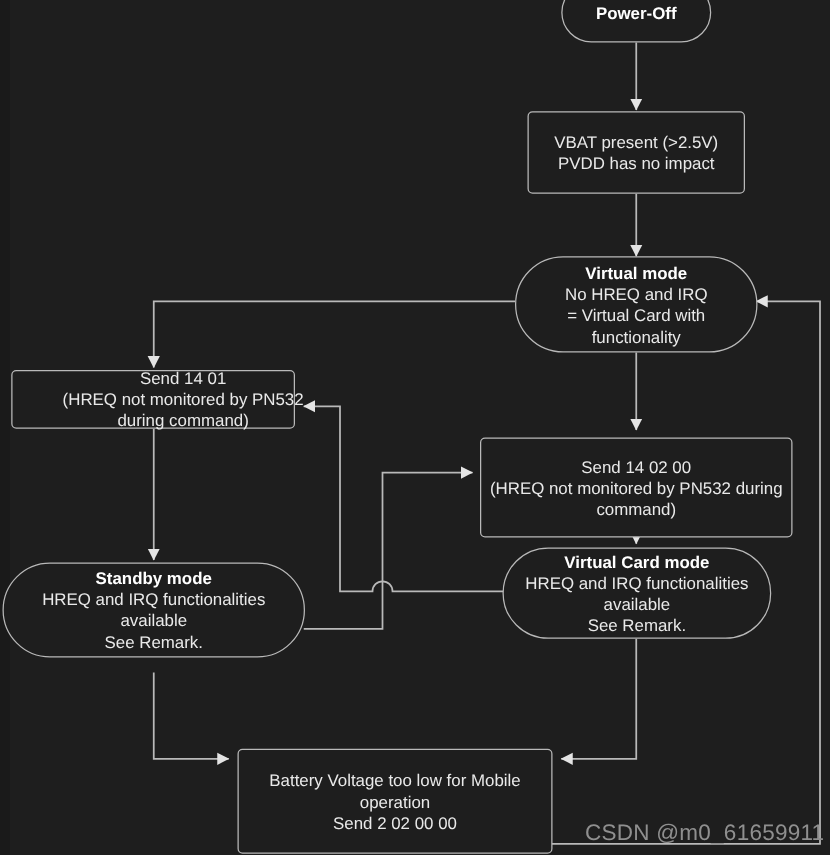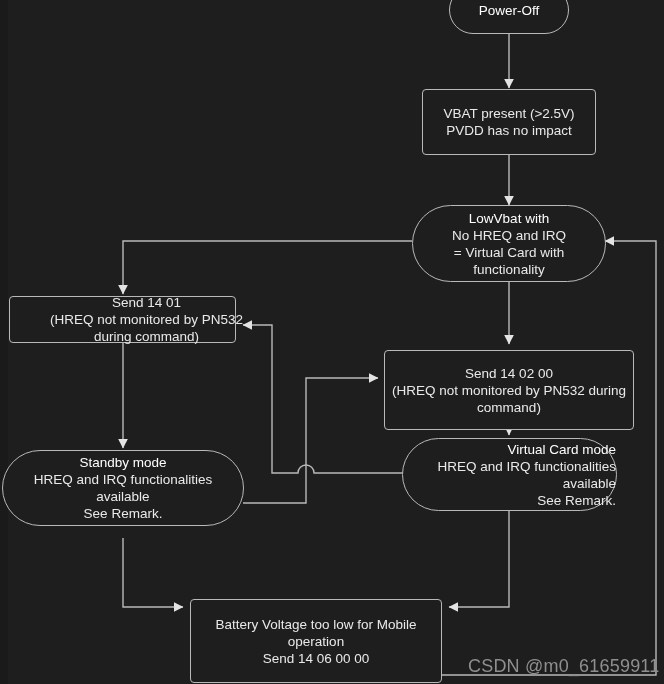--- a/index.html
+++ b/index.html
@@ -41,21 +41,21 @@
     text-align: center;
     color: #e9e9e9;
     font-size: 13.5px;
     line-height: 17px;
     background: #1e1e1e;
     border: 1px solid #b9b9b9;
   }
   .node.rect { border-radius: 4px; }
   .node.round { border-radius: 44px; }
   .node .ttl {
-    font-weight: normal;
+    font-weight: bold;
     color: #ffffff;
   }
   .node .ln { white-space: nowrap; }
   .watermark {
     position: absolute;
     color: #8f8f8f;
     font-size: 18px;
     letter-spacing: 0.2px;
     white-space: nowrap;
   }
@@ -101,21 +101,21 @@
   <div class="node round" style="left:449px; top:-14px; width:120px; height:48px; border-radius:24px;">
     <div class="ln ttl">Power-Off</div>
   </div>
 
   <div class="node rect" style="left:422px; top:89px; width:174px; height:66px;">
     <div class="ln">VBAT present (&gt;2.5V)</div>
     <div class="ln">PVDD has no impact</div>
   </div>
 
   <div class="node round" style="left:412px; top:205px; width:194px; height:77px; border-radius:39px;">
-    <div class="ln ttl">LowVbat with</div>
+    <div class="ln ttl">Virtual mode</div>
     <div class="ln">No HREQ and IRQ</div>
     <div class="ln">= Virtual Card with</div>
     <div class="ln">functionality</div>
   </div>
 
   <div class="node rect" style="left:9px; top:296px; width:227px; height:47px;padding-left:48px;">
     <div class="ln">Send 14 01</div>
     <div class="ln">(HREQ not monitored by PN532</div>
     <div class="ln">during command)</div>
   </div>
@@ -126,28 +126,28 @@
     <div class="ln">command)</div>
   </div>
 
   <div class="node round" style="left:2px; top:450px; width:242px; height:76px; border-radius:44px;">
     <div class="ln ttl">Standby mode</div>
     <div class="ln">HREQ and IRQ functionalities</div>
     <div class="ln">available</div>
     <div class="ln">See Remark.</div>
   </div>
 
-  <div class="node round" style="left:402px; top:438px; width:215px; height:73px; border-radius:37px;align-items:flex-end;">
+  <div class="node round" style="left:402px; top:438px; width:215px; height:73px; border-radius:37px;">
     <div class="ln ttl">Virtual Card mode</div>
     <div class="ln">HREQ and IRQ functionalities</div>
     <div class="ln">available</div>
     <div class="ln">See Remark.</div>
   </div>
 
   <div class="node rect" style="left:190px; top:599px; width:252px; height:84px;">
     <div class="ln">Battery Voltage too low for Mobile</div>
     <div class="ln">operation</div>
-    <div class="ln">Send 14 06 00 00</div>
+    <div class="ln">Send 2 02 00 00</div>
   </div>
 
   <div class="watermark" style="left:468px; top:656px;">CSDN @m0_61659911</div>
 
 </div>
 
 </body></html>

